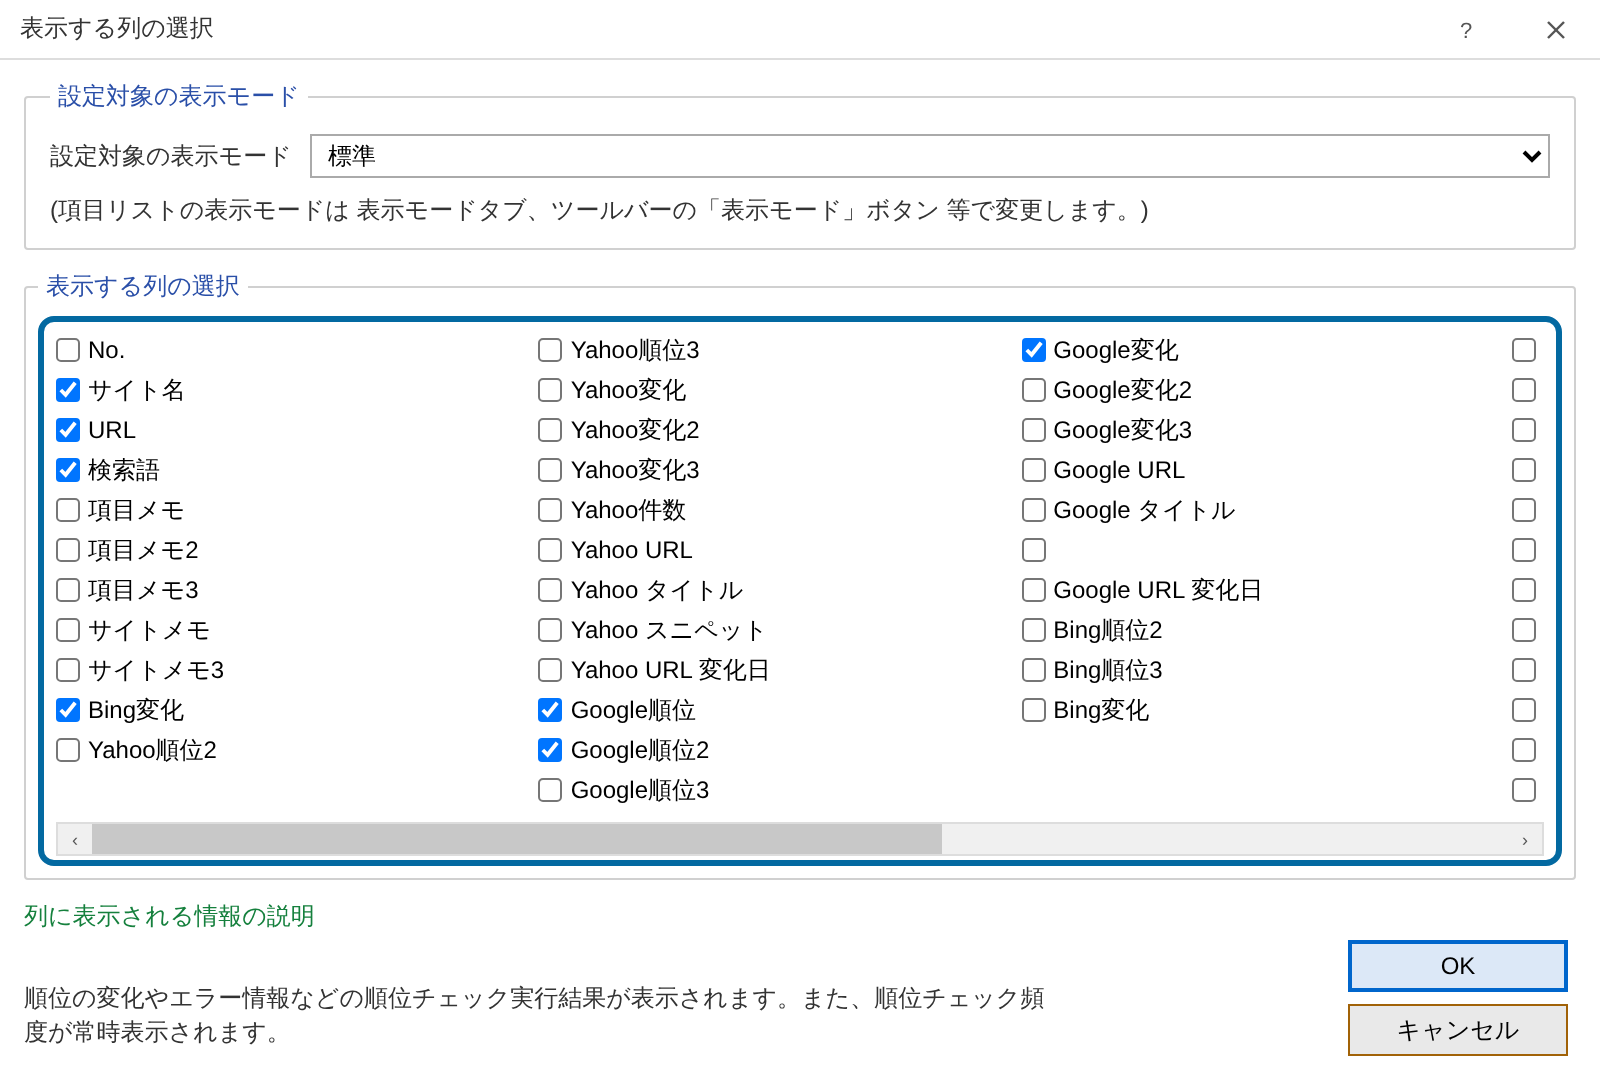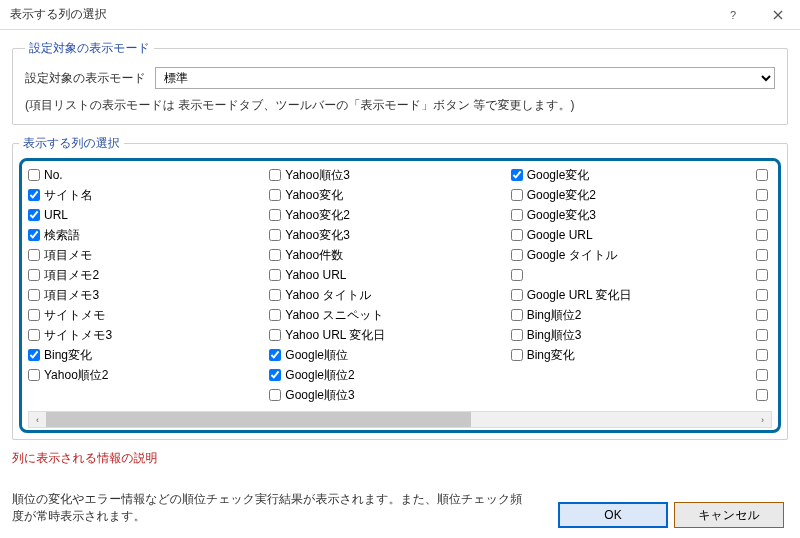--- a/index.html
+++ b/index.html
@@ -21,24 +21,24 @@
 .col { flex: 1; }
 .col .item { display: flex; align-items: center; height: 20px; }
 .col .item input[type=checkbox] { margin-right: 4px; width: 12px; height: 12px; }
 .col4 { width: 20px; flex: 0 0 20px; }
 .col4 .item { justify-content: flex-end; }
 .scrollbar { display: flex; height: 17px; margin-top: 6px; background: #f0f0f0; border: 1px solid #ddd; }
 .sbtn { width: 17px; display: flex; align-items: center; justify-content: center; color: #555; font-size: 9px; }
 .strack { flex: 1; position: relative; }
 .sthumb { position: absolute; left: 0; top: 0; bottom: 0; width: 60%; background: #c8c8c8; }
 .desc-text { color: #333; margin-top: 20px; }
-.buttons { position: absolute; right: 16px; bottom: 10px; display: flex; flex-direction: row; gap: 6px; }
+.buttons { position: absolute; right: 16px; bottom: 10px; display: flex; flex-direction: column; gap: 6px; }
 .btn { width: 110px; height: 26px; border: 1px solid #a16207; background: #e9e9e9; font-family: inherit; font-size: 12px; }
 .btn.default { border: 2px solid #0066cc; background: #dce8f7; }
-.section-label { color: #b91c1c; margin-top: 6px; }
+.section-label { color: #15803d; margin-top: 6px; }
 .desc-block { border-top: 0; padding-top: 4px; padding-right: 260px; }
 </style>
 </head>
 <body>
 
 <div class="titlebar">
   <span class="titlebar-text">表示する列の選択</span>
   <div class="tbtn">
     <svg viewBox="0 0 10 10">
         <text x="2" y="9" font-size="11" fill="#555">?</text>

